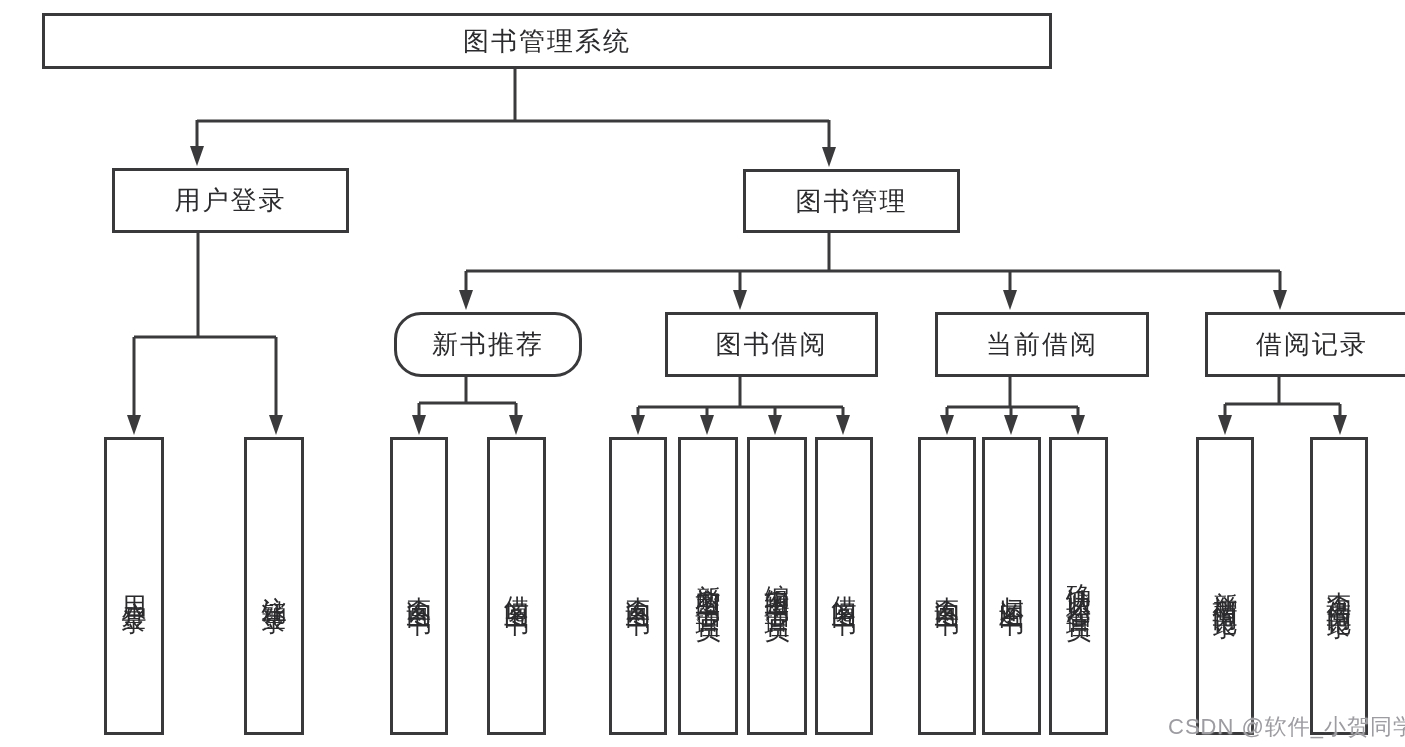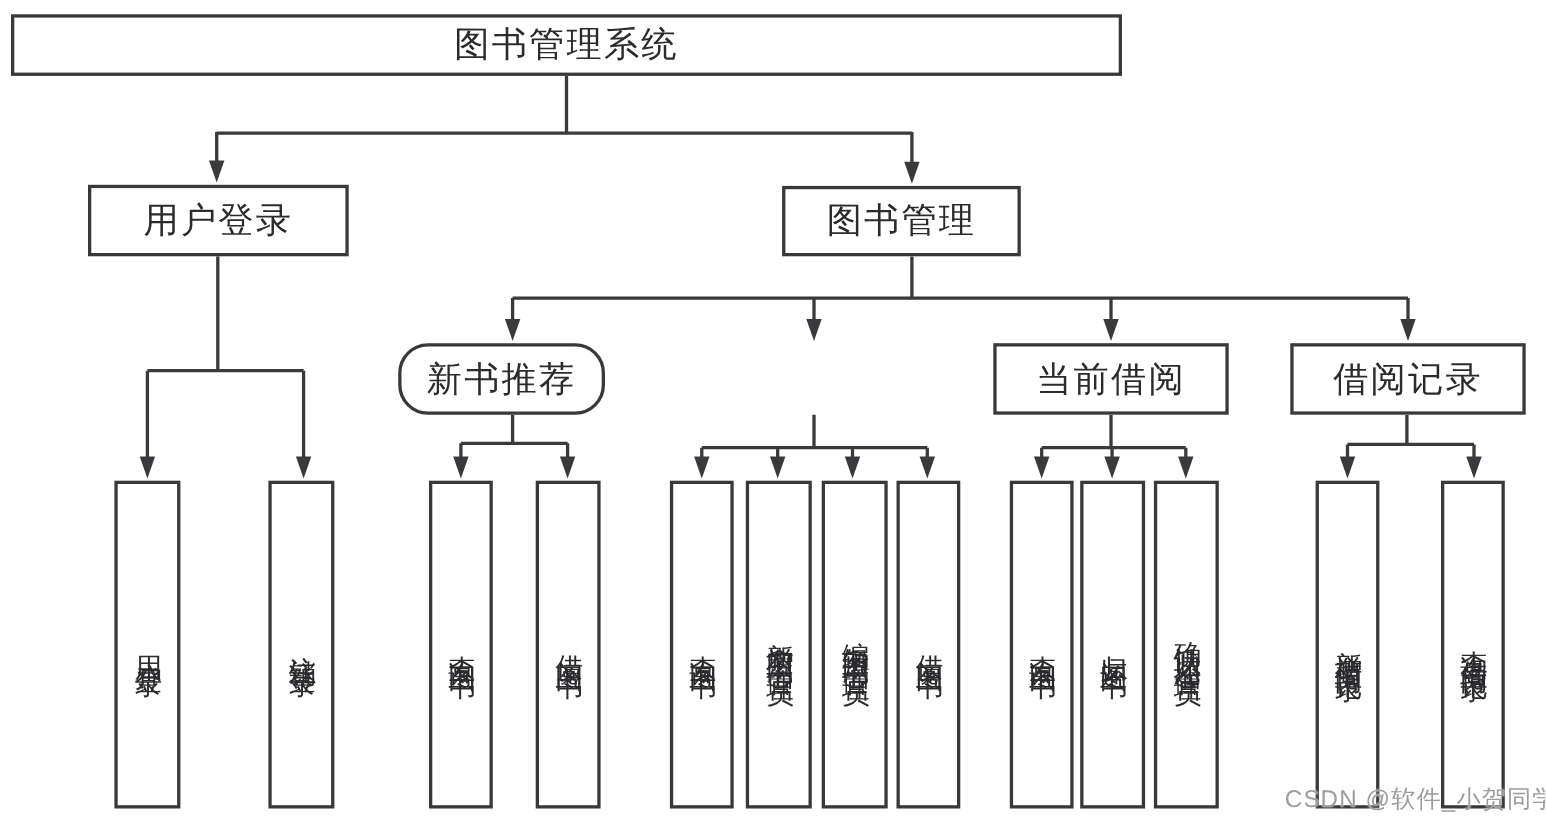--- a/index.html
+++ b/index.html
@@ -21,21 +21,21 @@
   .node {
     position: absolute;
     box-sizing: border-box;
     border: 3px solid #39393b;
     background: #ffffff;
     display: flex;
     align-items: center;
     justify-content: center;
     color: #2b2b2e;
   }
-  .hbox { font-size: 32px; letter-spacing: 2px; }
+  .hbox { font-size: 26px; letter-spacing: 2px; margin-left: 32px; }
   .vbox span {
     writing-mode: vertical-rl;
     letter-spacing: 5px;
     font-size: 25px;
     line-height: 1;
     white-space: nowrap;
   }
   .watermark {
     position: absolute;
     left: 1168px;
@@ -94,20 +94,21 @@
       <polygon class="arrow" points="1333,415 1347,415 1340,435"></polygon>
     </g>
   </svg>
 
   <div class="node hbox" style="left:10px; top:13px; width:1010px; height:56px;">图书管理系统</div>
 
   <div class="node hbox" style="left:80px; top:168px; width:237px; height:65px;">用户登录</div>
   <div class="node hbox" style="left:711px; top:169px; width:217px; height:64px;">图书管理</div>
 
   <div class="node hbox" style="left:362px; top:312px; width:188px; height:65px;border-radius:27px;">新书推荐</div>
+  <div class="node hbox" style="left:633px; top:312px; width:213px; height:65px;">图书借阅</div>
   <div class="node hbox" style="left:1173px; top:312px; width:214px; height:65px;">借阅记录</div>
   <div class="node hbox" style="left:903px; top:312px; width:214px; height:65px;">当前借阅</div>
 
   <div class="node vbox" style="left:104px; top:437px; width:60px; height:298px;">
     <span>用户登录</span>
   </div>
   <div class="node vbox" style="left:244px; top:437px; width:60px; height:298px;">
     <span>注销登录</span>
   </div>
 

